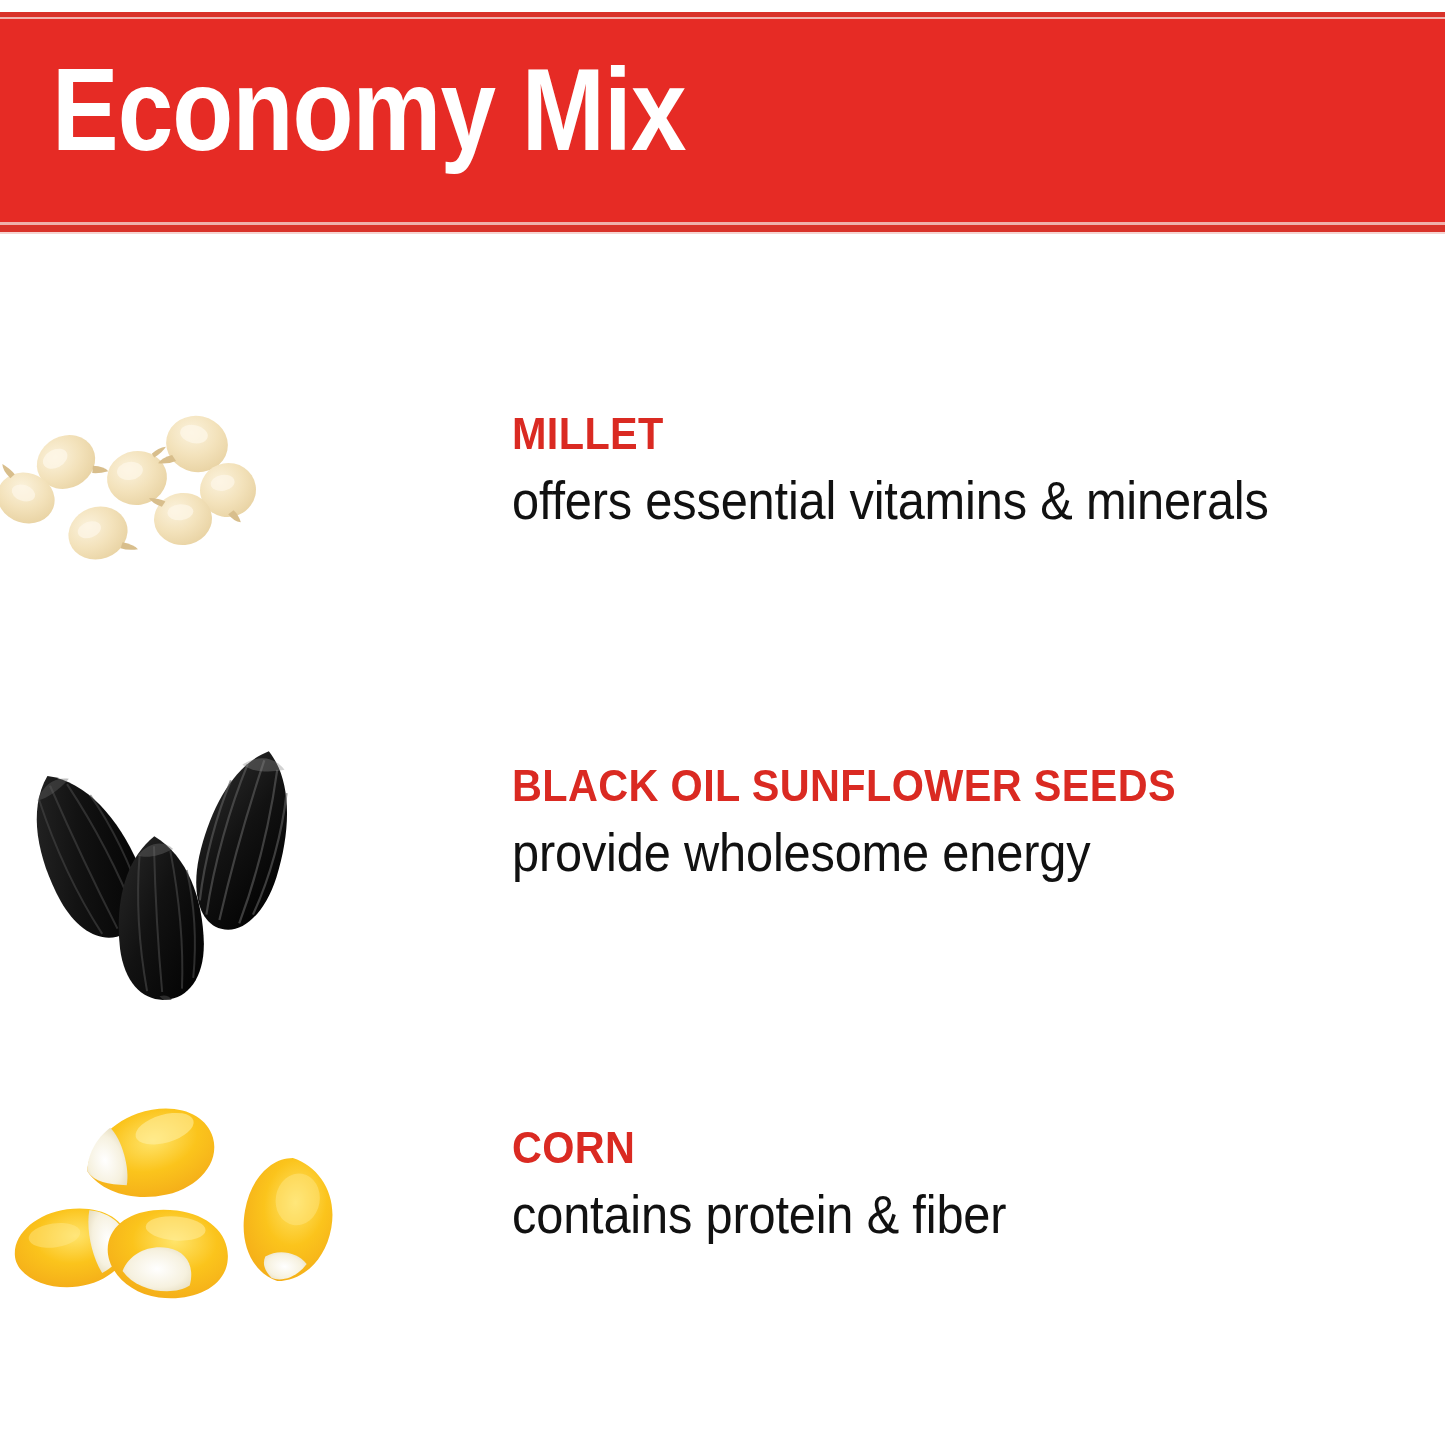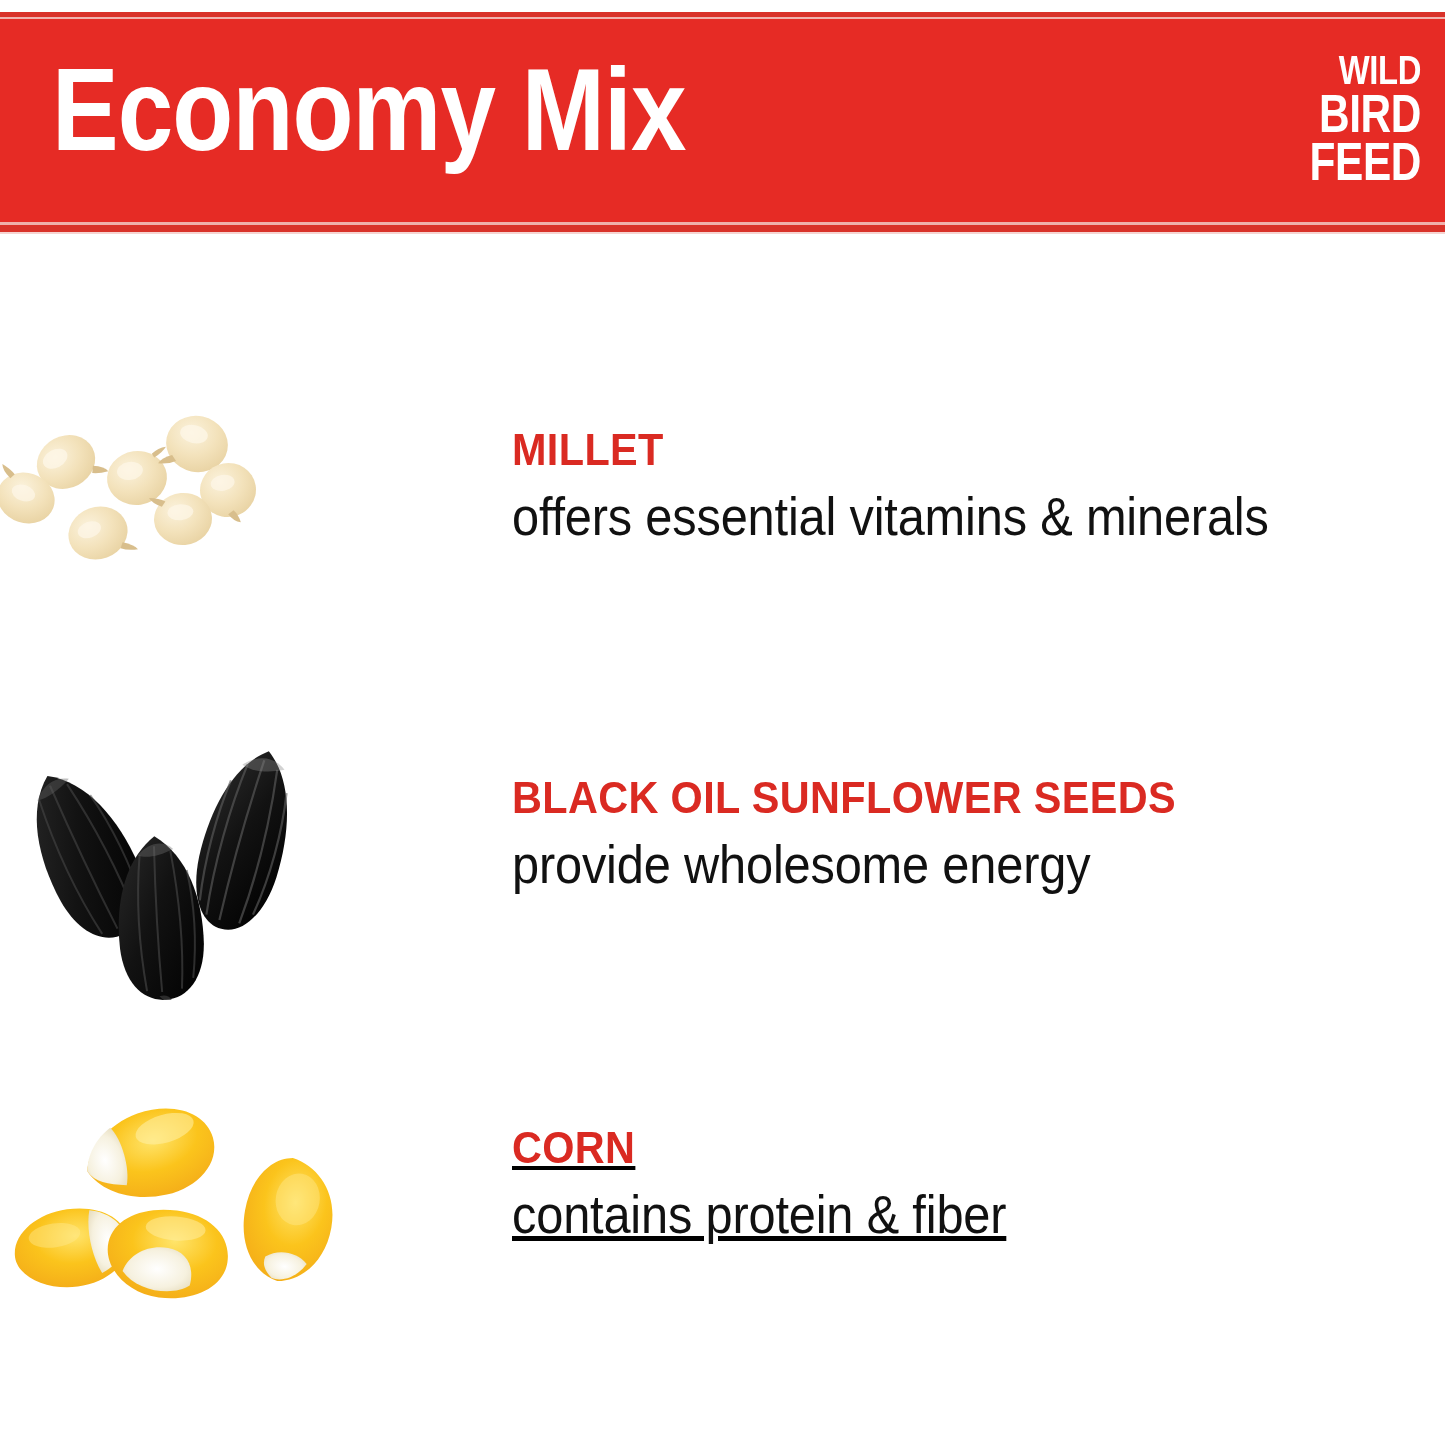--- a/index.html
+++ b/index.html
@@ -159,46 +159,41 @@
     white-space: nowrap;
     transform: scaleX(0.92);
     transform-origin: left top;
     margin: 0;
   }
 
   .row-millet    { top: 400px; height: 180px; }
   .row-sunflower { top: 700px; height: 300px; }
   .row-corn      { top: 1080px; height: 250px; }
 
-  .row-millet .row-text    { top: 24px; }
-  .row-sunflower .row-text { top: 72px; }
-  .row-corn .row-text      { top: 42px; text-decoration: underline; }
+  .row-millet .row-text    { top: 8px; }
+  .row-sunflower .row-text { top: 60px; }
+  .row-corn .row-text      { top: 42px; }
 
   svg { display: block; }
 </style>
 </head>
 <body>
 
 <div class="page">
 
   <div class="banner">
     <div class="banner-rule-top"></div>
     <div class="banner-rule-top2"></div>
     <div class="banner-fill"></div>
     <div class="banner-rule-bot1"></div>
     <div class="banner-rule-bot2"></div>
     <div class="banner-rule-bot3"></div>
 
     <div class="banner-title">Economy Mix</div>
 
-    <div class="brand-logo">
-      <span class="brand-wild">WILD</span>
-      <span class="brand-bird">BIRD</span>
-      <span class="brand-feed">FEED</span>
-    </div>
   </div>
 
   <div class="row row-millet">
     <div class="row-art">
       <svg width="460" height="180" viewBox="0 0 460 180">
         <defs>
           <radialGradient id="mg" cx="38%" cy="32%" r="75%">
             <stop offset="0%" stop-color="#FBF2DC"></stop>
             <stop offset="55%" stop-color="#F3E2BB"></stop>
             <stop offset="100%" stop-color="#E8D2A2"></stop>

